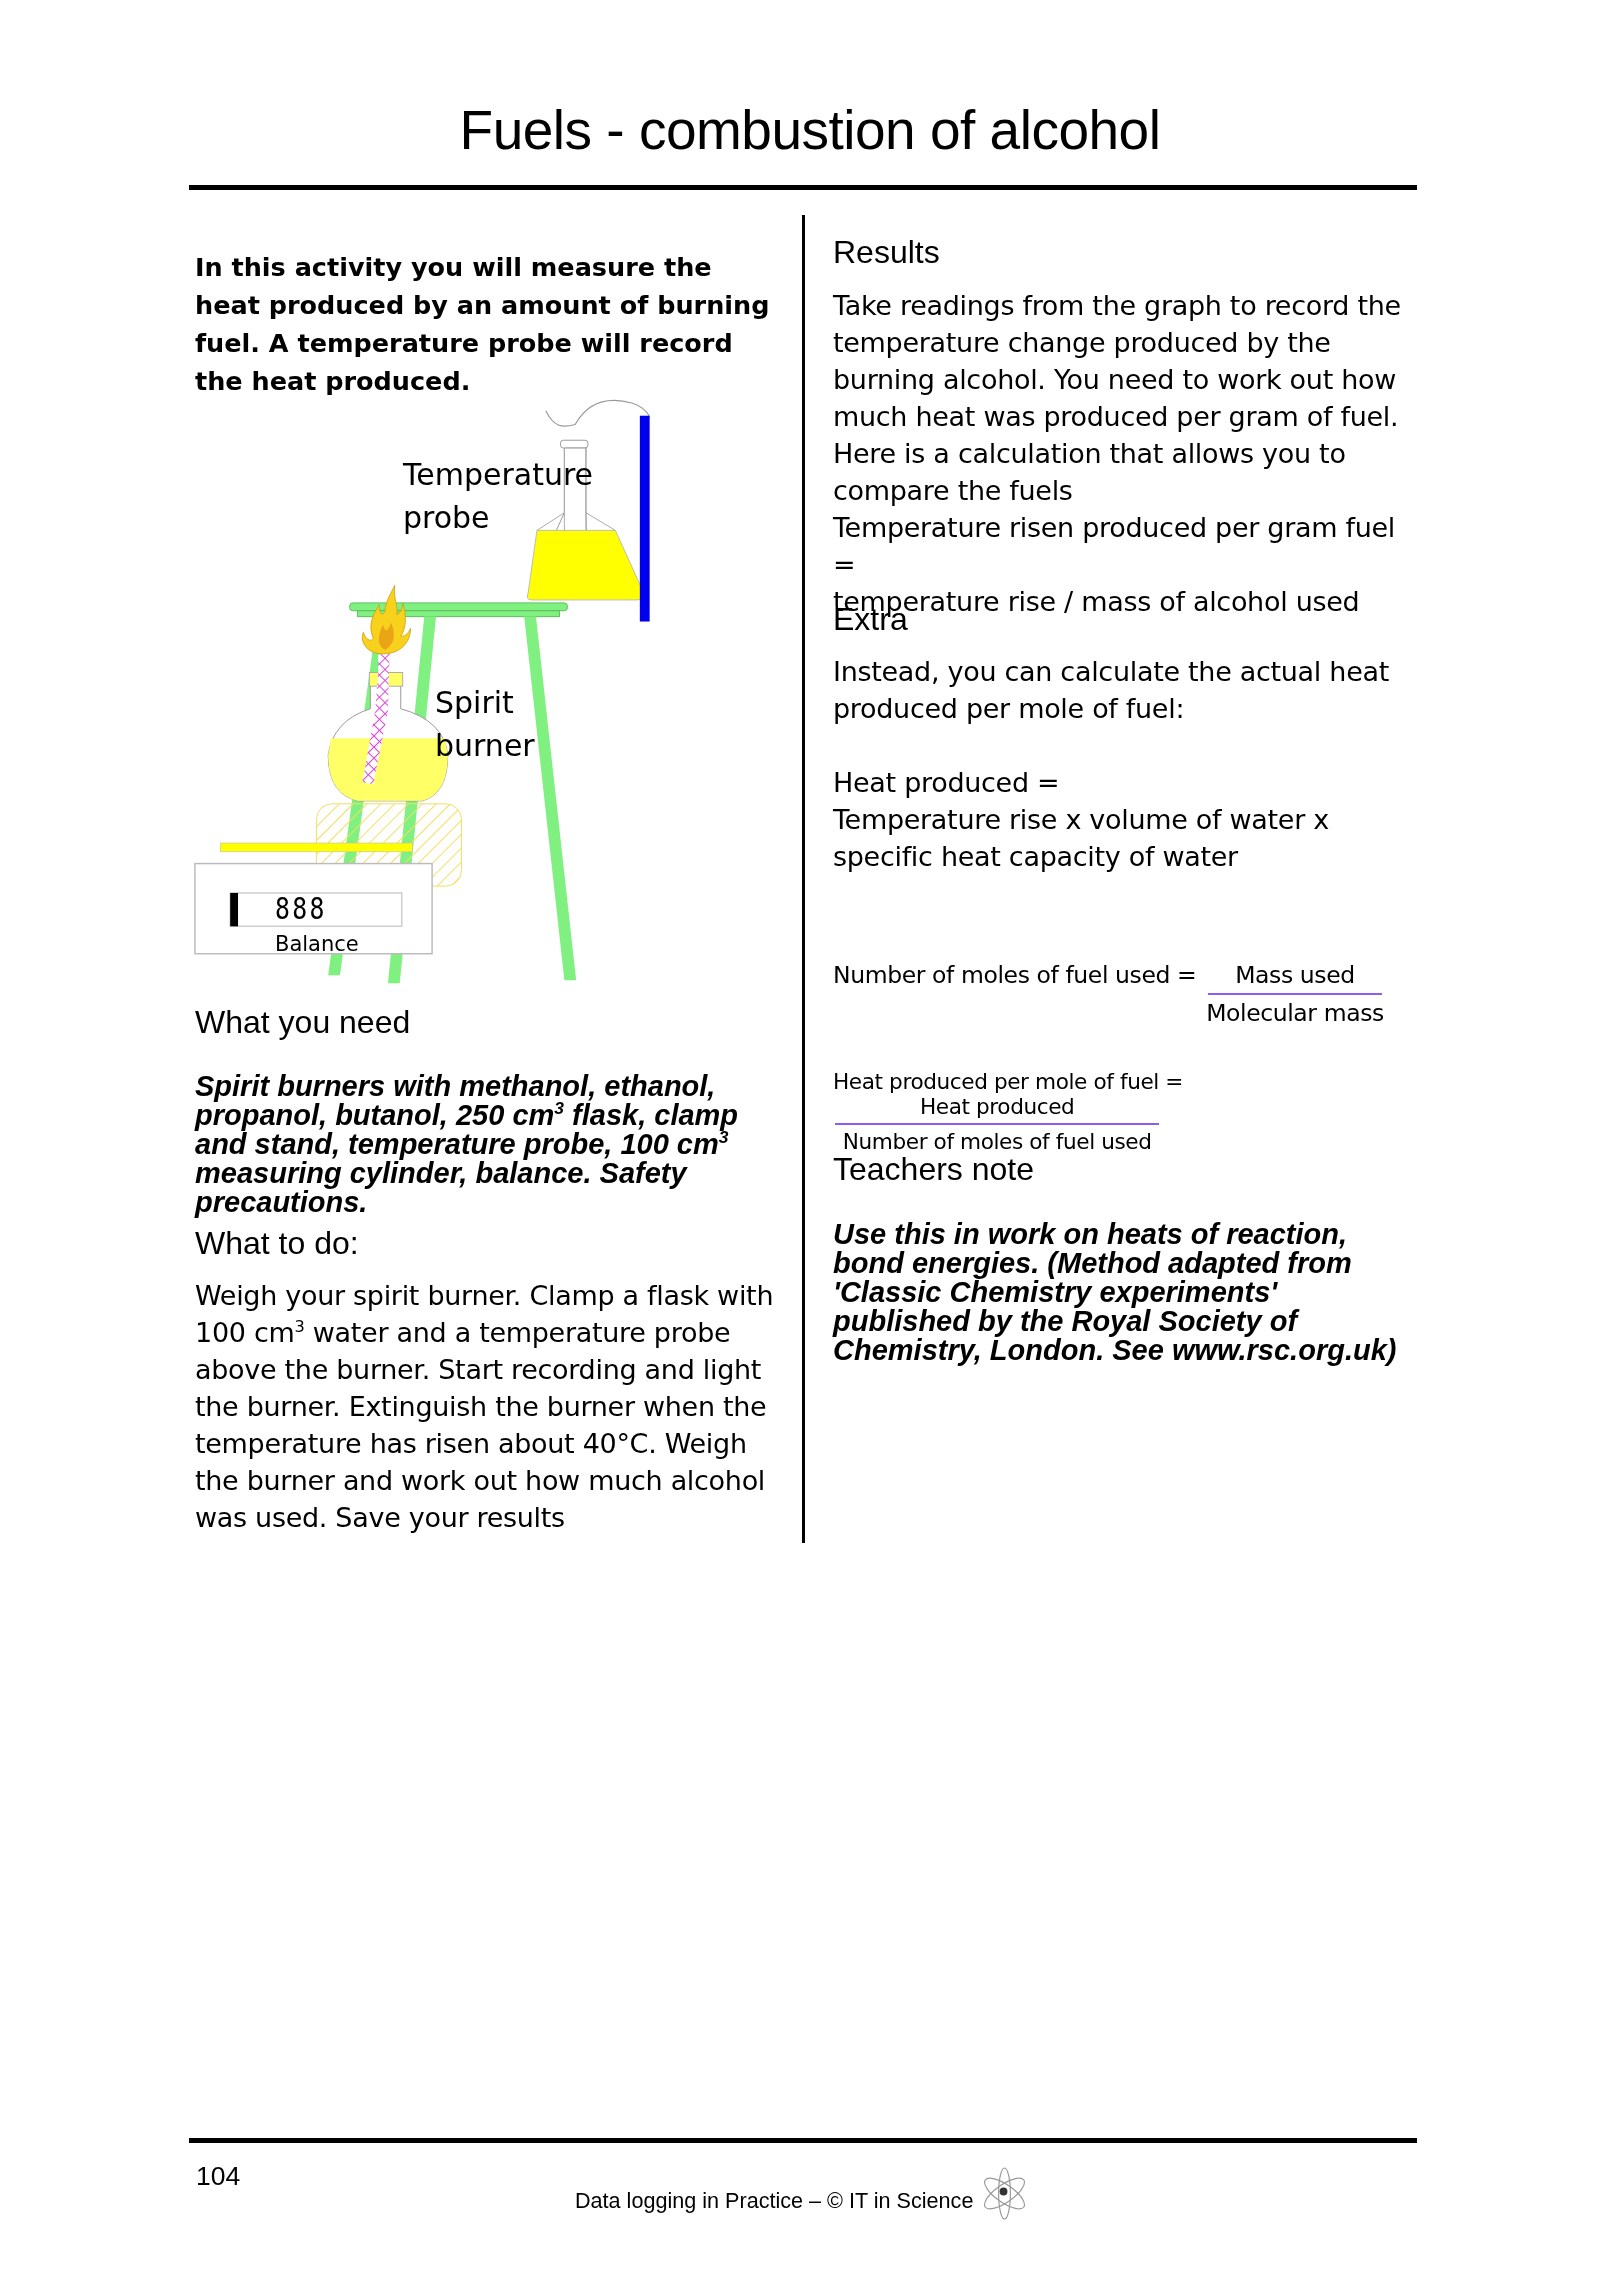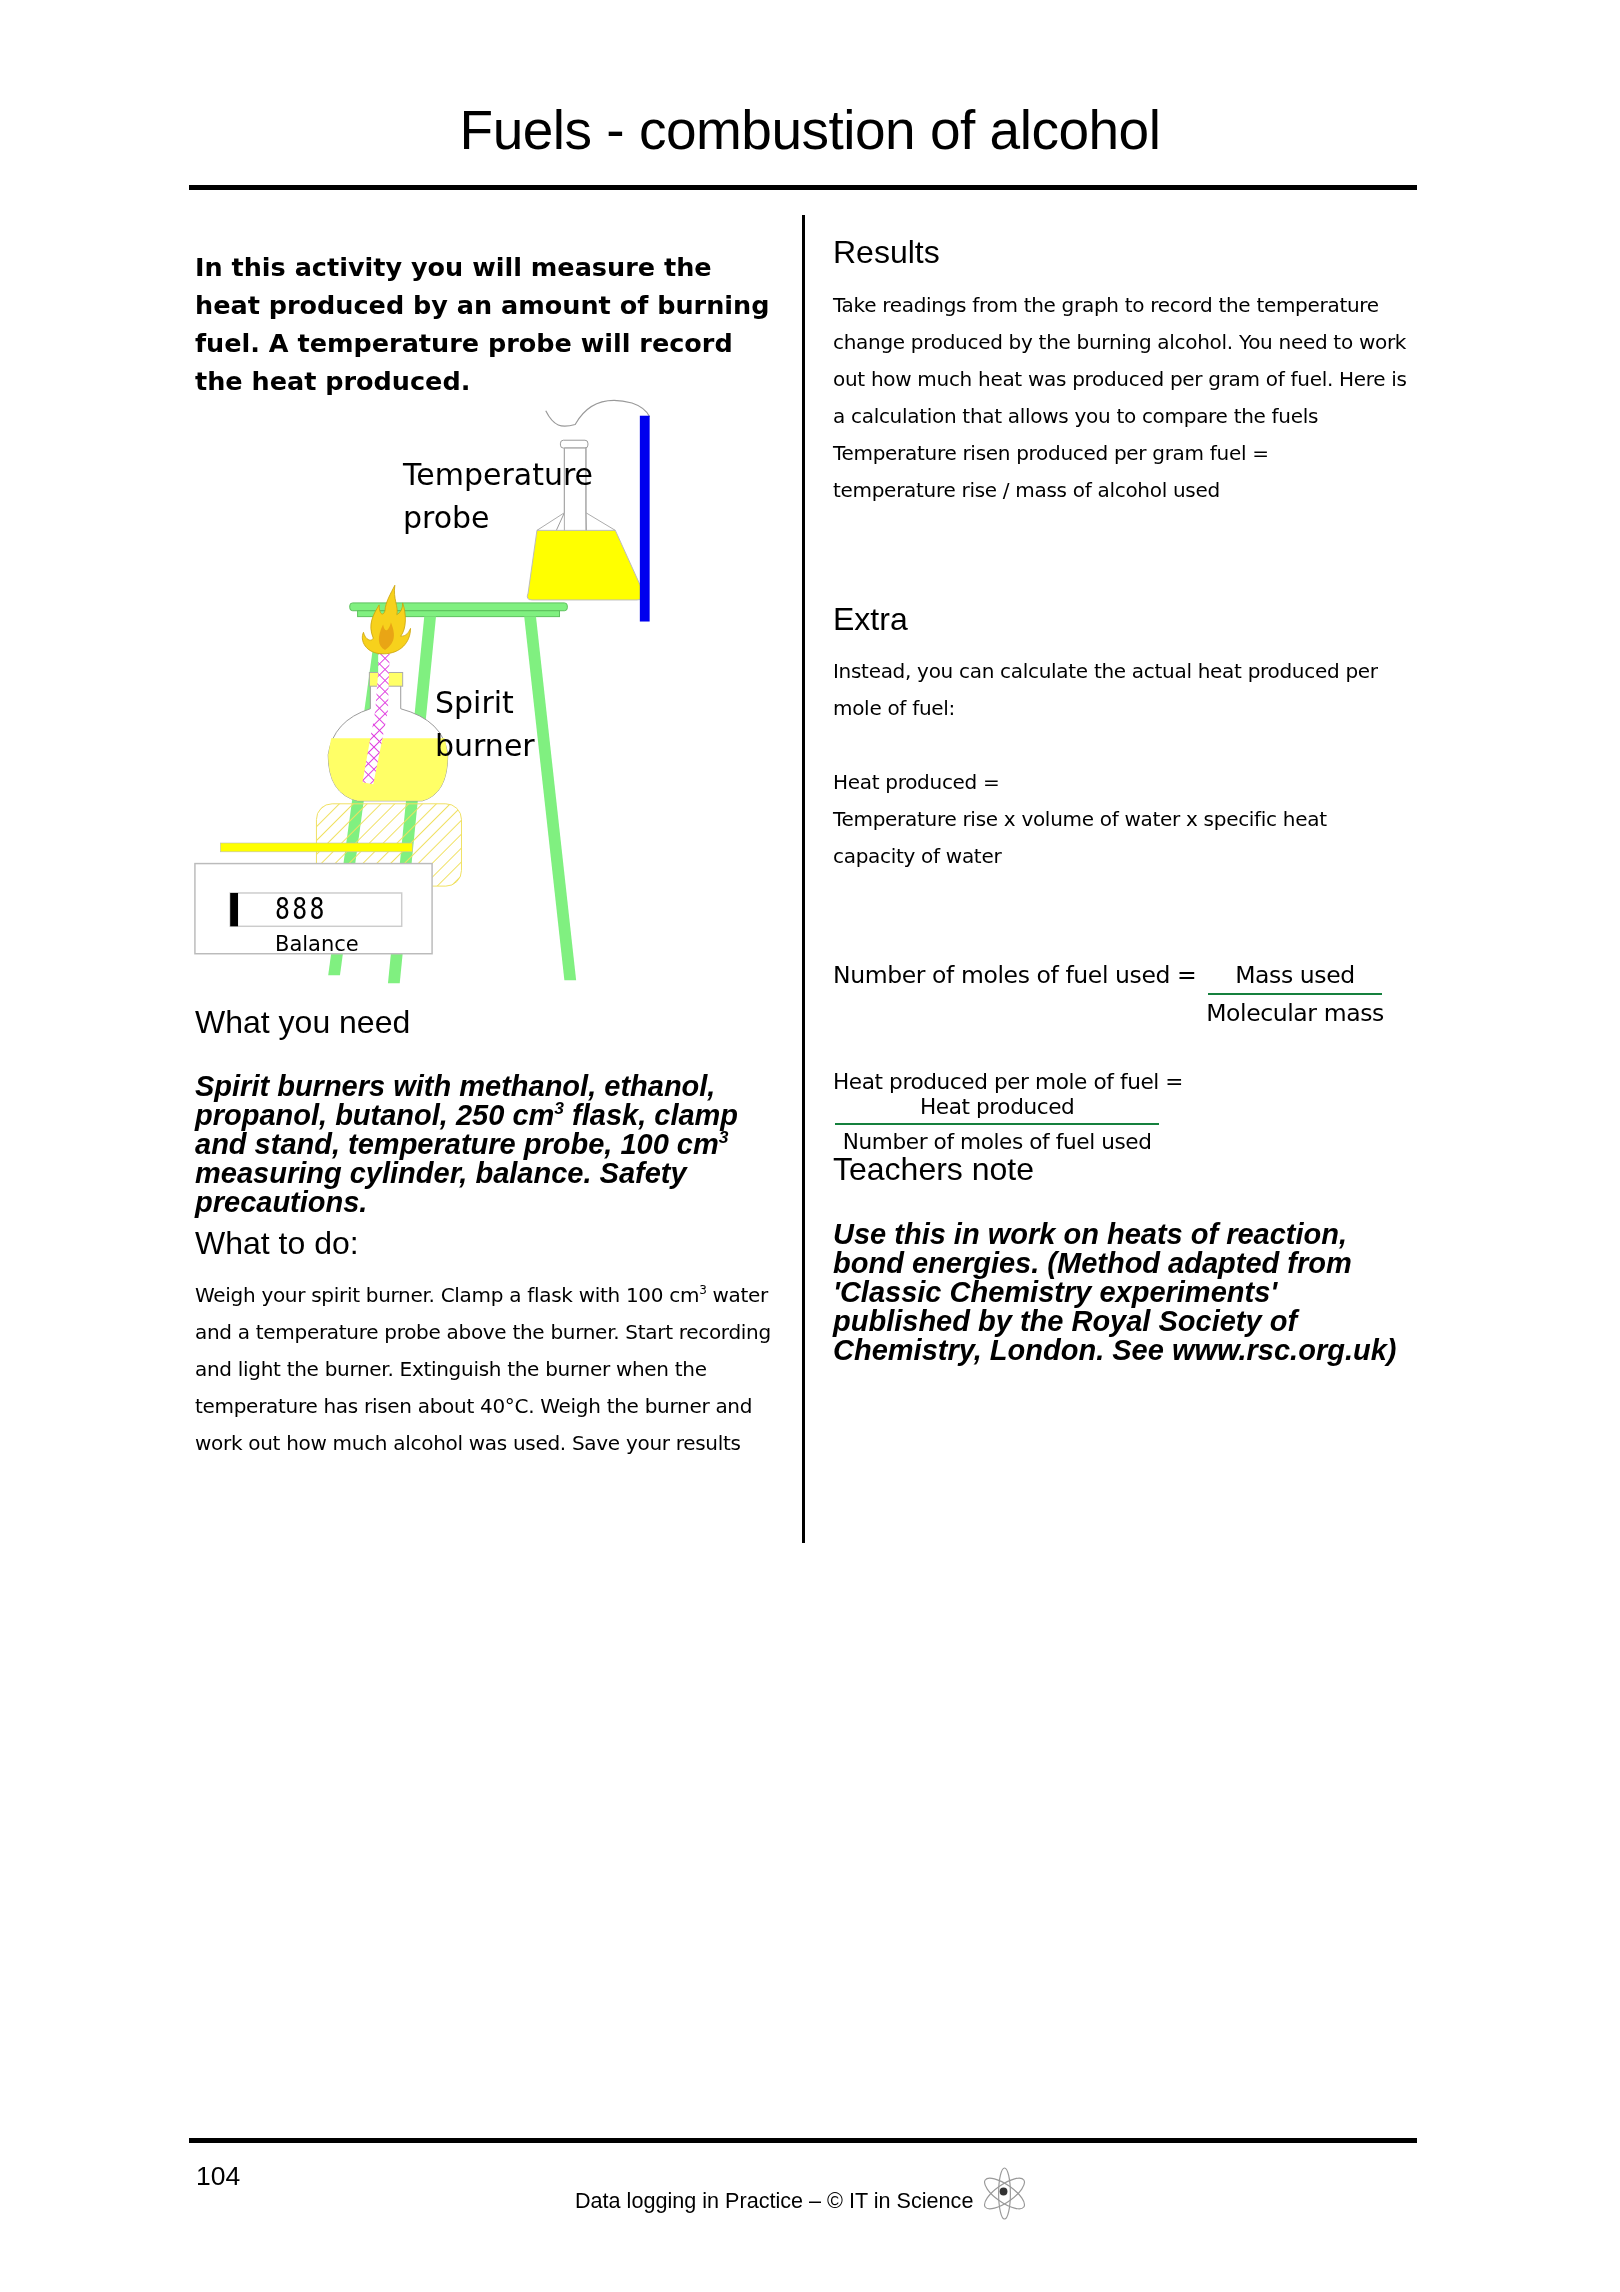--- a/index.html
+++ b/index.html
@@ -9,27 +9,27 @@
     .rule-top { position: absolute; left: 189px; top: 185px; width: 1228px; height: 4.9px; background: #000; }
     .col-divider { position: absolute; left: 802px; top: 215px; width: 2.9px; height: 1328px; background: #000; }
     .rule-bottom { position: absolute; left: 189px; top: 2138px; width: 1228px; height: 4.9px; background: #000; }
 
     .intro { position: absolute; left: 195px; top: 248px; width: 588px; font-family: "DejaVu Sans", sans-serif; font-weight: bold; font-size: 25.5px; line-height: 38px; }
 
     .diagram { position: absolute; left: 191px; top: 397px; width: 588px; height: 598px; }
     .diagram-label { position: absolute; font-family: "DejaVu Sans", sans-serif; font-size: 30px; line-height: 43px; white-space: pre-line; }
 
     .heading { position: absolute; font-family: "Liberation Sans", sans-serif; font-size: 32px; }
-    .body-hand { position: absolute; font-family: "DejaVu Sans", sans-serif; font-size: 20px; line-height: 37px; font-weight: normal; letter-spacing: -0.3px; }
+    .body-hand { position: absolute; font-family: "DejaVu Sans", sans-serif; font-size: 27px; line-height: 37px; font-weight: normal; letter-spacing: -0.3px; }
     .body-italic { position: absolute; font-family: Liberation Sans, sans-serif; font-style: italic; font-weight: bold; font-size: 29px; line-height: 29px; }
     sup { font-size: 60%; line-height: 0; }
 
     .formula { position: absolute; display: flex; align-items: flex-start; font-family: "DejaVu Sans", sans-serif; font-size: 23.5px; letter-spacing: -0.4px; margin-top: 48px; }
     .frac { display: inline-flex; flex-direction: column; align-items: center; margin-left: 5.9px; }
-    .frac .num { padding: 0 3.9px 3.9px; border-bottom: 2px solid #15803d; width: 100%; text-align: center; }
+    .frac .num { padding: 0 3.9px 3.9px; border-bottom: 2px solid #8b5cf6; width: 100%; text-align: center; }
     .frac .den { padding: 3.9px 3.9px 0; text-align: center; }
 
     .page-number { position: absolute; left: 196px; top: 2161px; font-family: "Liberation Sans", sans-serif; font-size: 26.5px; }
     .footer-text { position: absolute; left: 575px; top: 2188px; font-family: "Liberation Sans", sans-serif; font-size: 21.6px; }
     .atom { position: absolute; left: 978px; top: 2164px; width: 54px; height: 59px; }
   </style>
 </head>
 <body>
 
 <div class="page-title">Fuels - combustion of alcohol</div>

